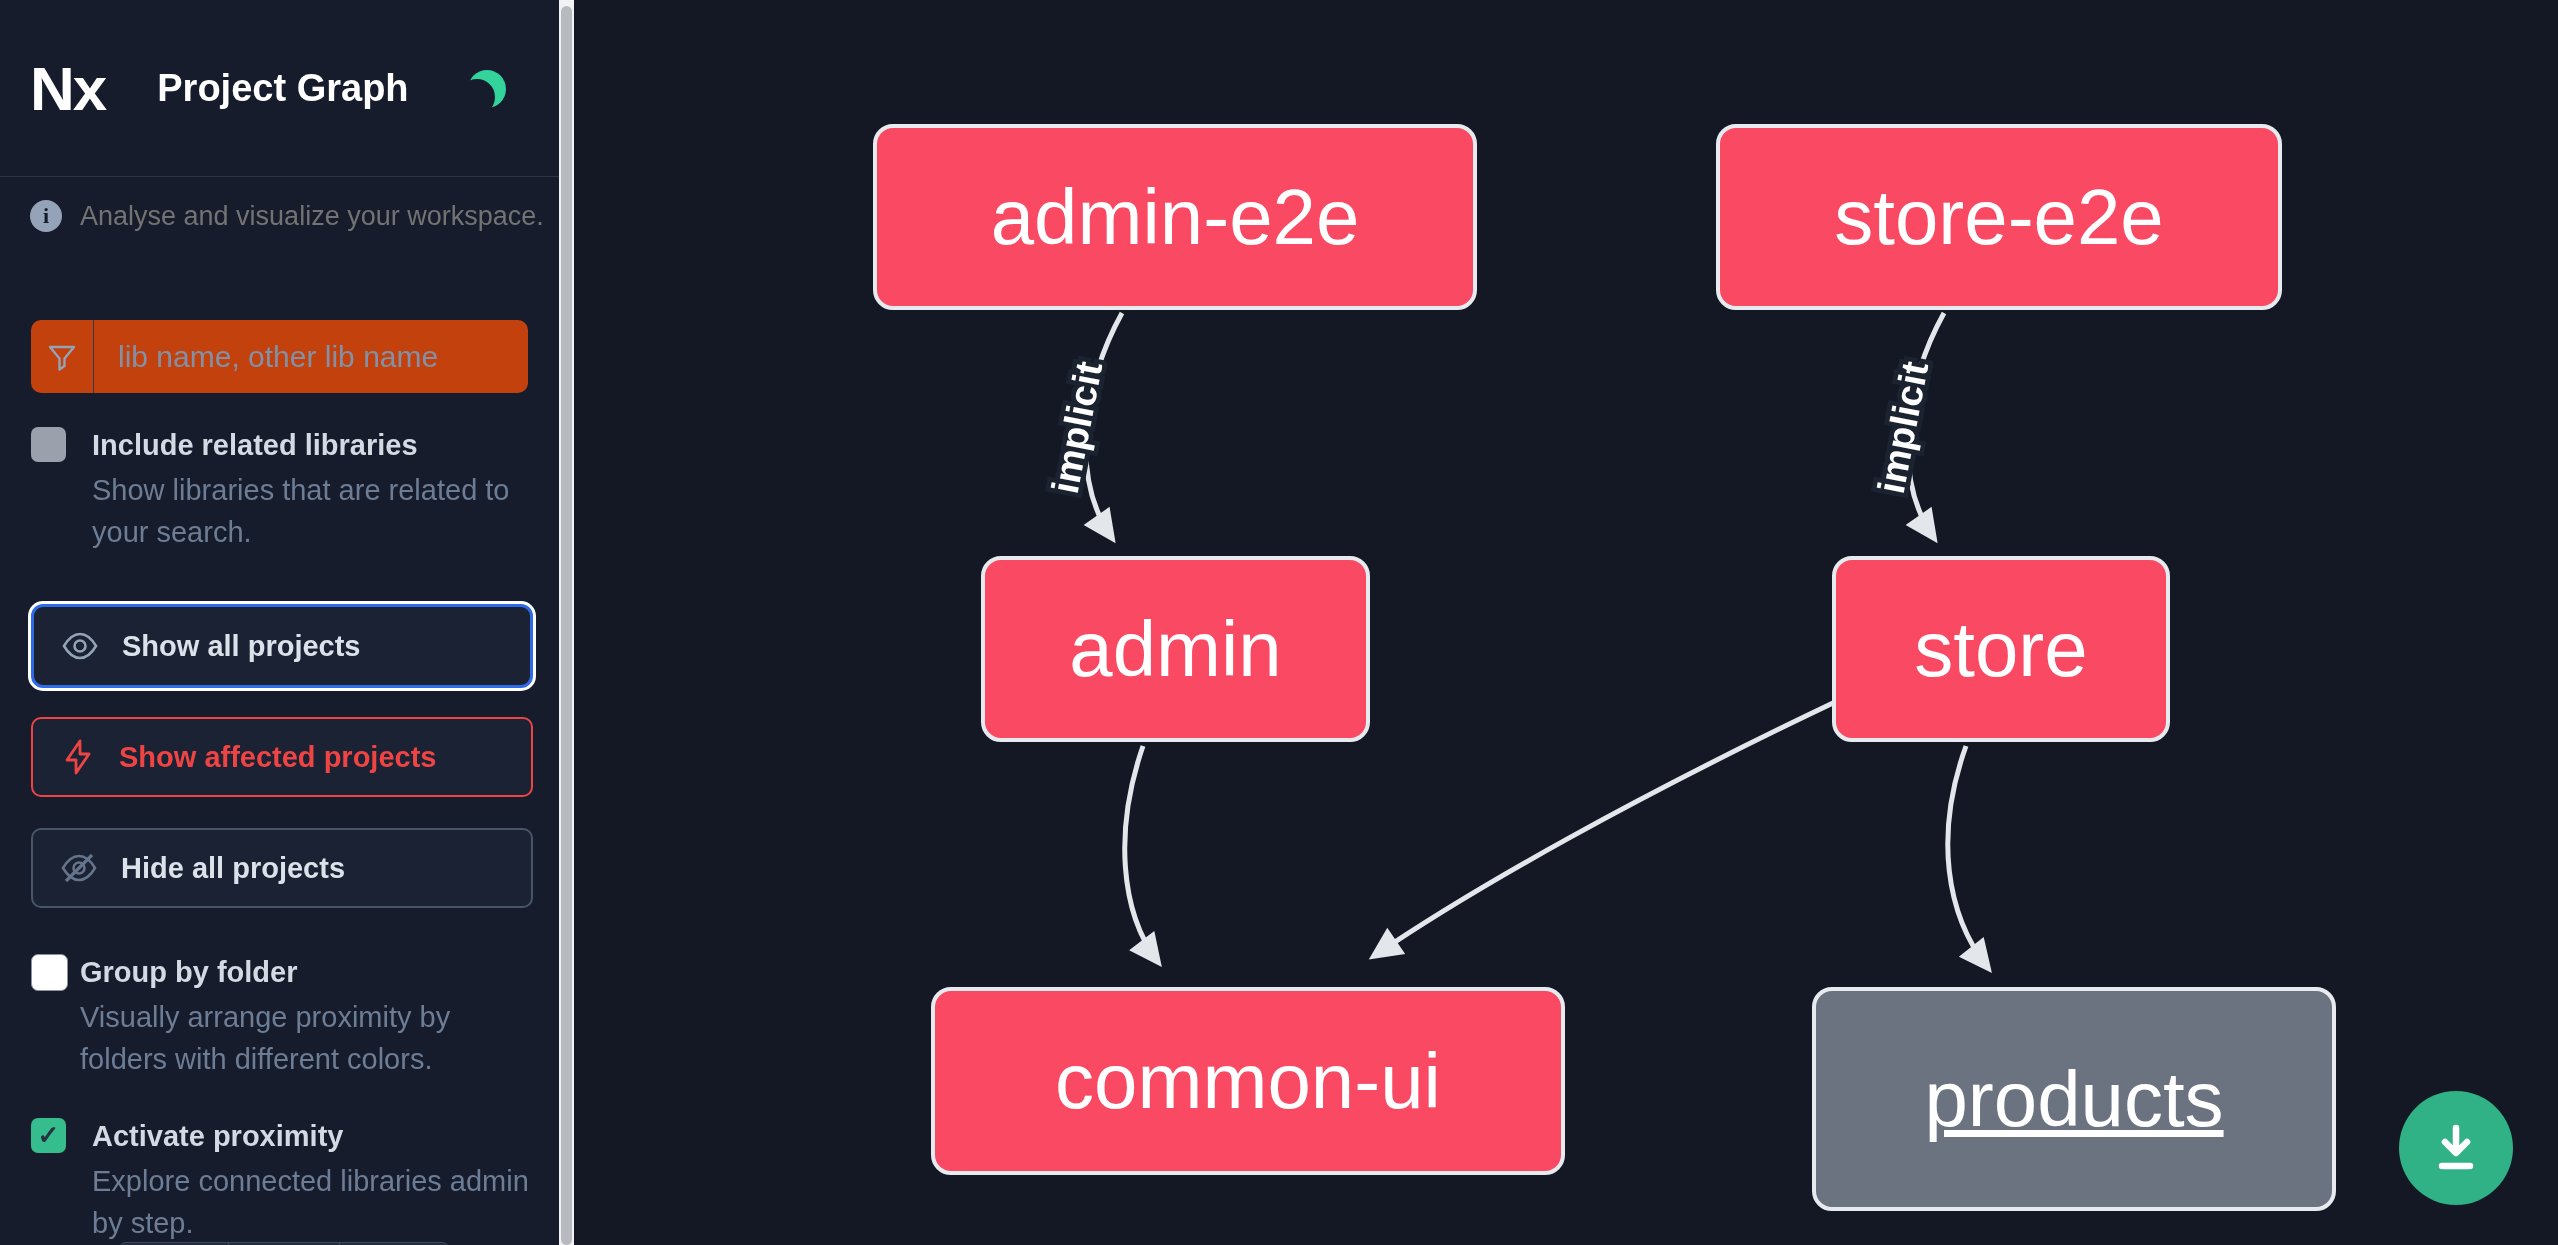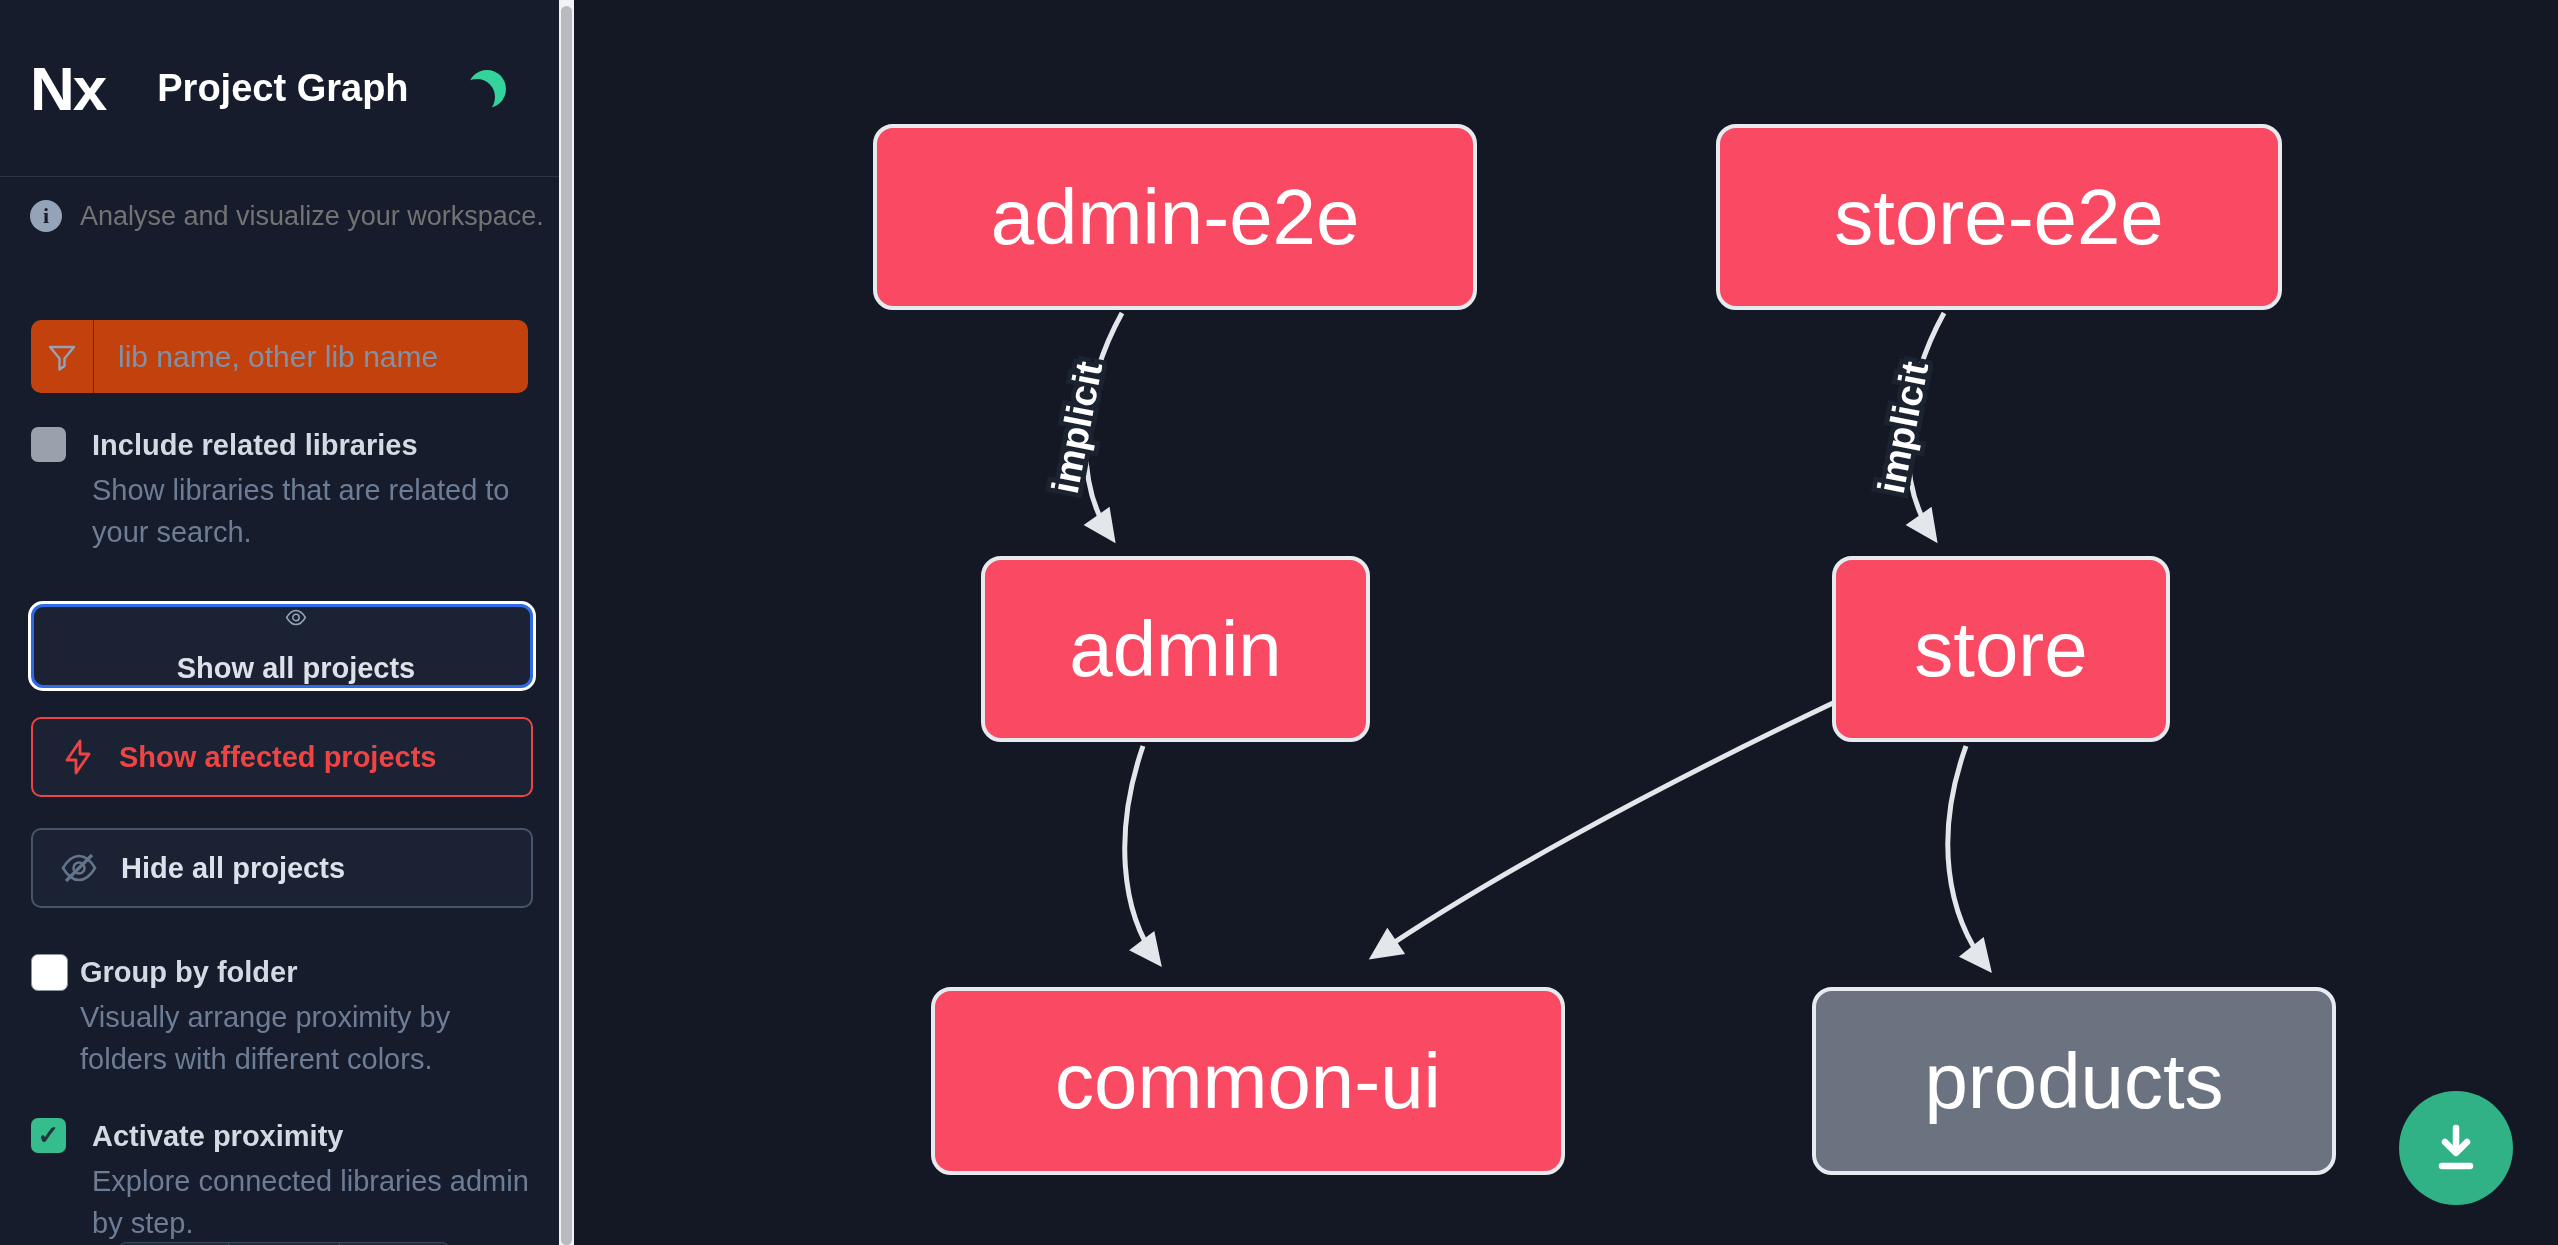--- a/index.html
+++ b/index.html
@@ -46,21 +46,21 @@
   .cb-white{background:#ffffff;border:1px solid #8b93a1;}
   .cb-green{background:#35bd8d;color:#273142;font-weight:900;font-size:26px;}
   .check-label{color:#d3dae3;font-weight:700;font-size:29px;line-height:40px;}
   .check-desc{color:#6d7d96;font-size:29px;line-height:42px;max-width:460px;margin-top:4px;}
   .sb-btn{
     position:absolute;left:31px;width:502px;height:80px;background:#1a2233;
     border:2px solid #475569;border-radius:10px;display:flex;align-items:center;
     gap:24px;padding-left:28px;box-sizing:border-box;cursor:pointer;
   }
   .sb-btn .lbl{color:#dbe2ea;font-weight:600;font-size:29px;}
-  .sb-btn.focused{border:3px solid #2e6be6;box-shadow:0 0 0 3px #ffffff;border-radius:12px;flex-direction:column;}
+  .sb-btn.focused{border:3px solid #2e6be6;box-shadow:0 0 0 3px #ffffff;border-radius:12px;}
   .sb-btn.affected{border:2px solid #ef4444;}
   .sb-btn.affected .lbl{color:#ef4444;}
   .seg-sliver{
     position:absolute;left:118px;top:1242px;width:330px;height:10px;background:#232c3d;
     border:1px solid #3c485e;border-radius:8px 8px 0 0;display:flex;
   }
   .seg-sliver span{flex:1;border-right:1px solid #3c485e;}
   .seg-sliver span:last-child{border-right:none;}
   
   .sb-scroll-track{position:absolute;left:559px;top:0;width:15px;height:1245px;background:#f2f2f5;z-index:4;}
@@ -100,21 +100,21 @@
       <text transform="translate(1080,428) rotate(-79)">implicit</text>
       <text transform="translate(1906,428) rotate(-79)">implicit</text>
     </g>
   </svg>
 
   <div class="node" style="left:299px;top:124px;width:604px;height:186px;">admin-e2e</div>
   <div class="node" style="left:1142px;top:124px;width:566px;height:186px;">store-e2e</div>
   <div class="node" style="left:407px;top:556px;width:389px;height:186px;">admin</div>
   <div class="node" style="left:1258px;top:556px;width:338px;height:186px;">store</div>
   <div class="node" style="left:357px;top:987px;width:634px;height:188px;">common-ui</div>
-  <div class="node gray" style="left:1238px;top:987px;width:524px;height:188px;">products</div>
+  <div class="node gray" style="left:1238px;top:987px;width:524px;height:224px;text-decoration:underline;">products</div>
 </div>
 
 <div class="fab">
   <svg width="52" height="52" viewBox="0 0 52 52" fill="none" stroke="#ffffff" stroke-width="6.5" stroke-linecap="round" stroke-linejoin="round">
     <path d="M26 6 v22"></path>
     <path d="M15 20 L26 31 L37 20"></path>
     <path d="M12 44 h28"></path>
   </svg>
 </div>
 

